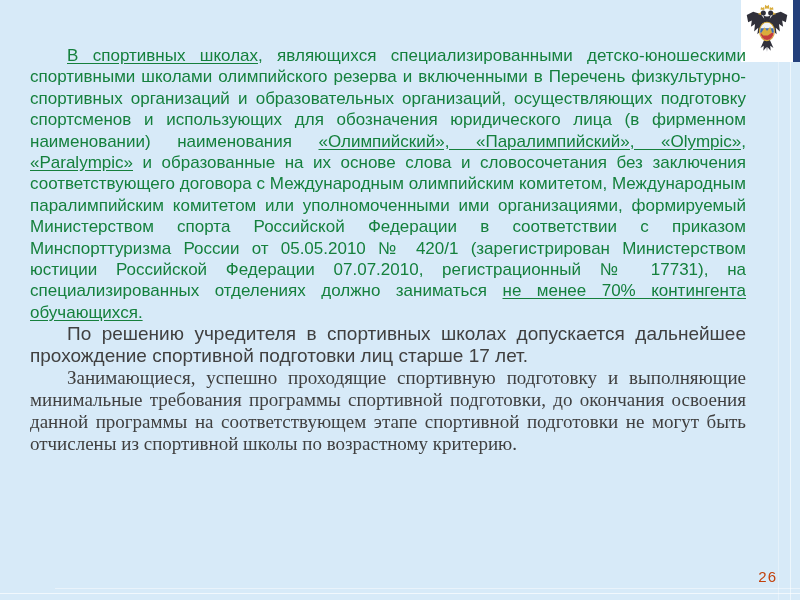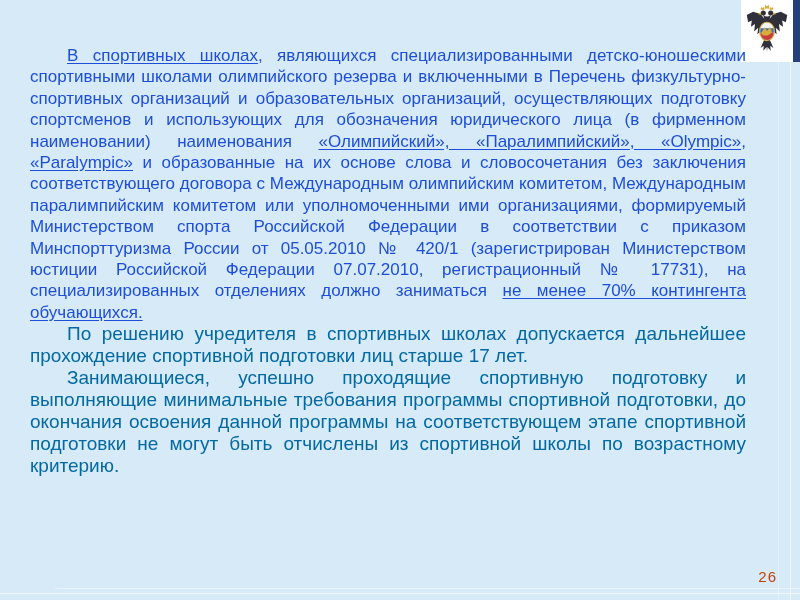--- a/index.html
+++ b/index.html
@@ -49,29 +49,29 @@
     width: 716px;
   }
   .content p {
     margin: 0;
     text-align: justify;
     text-indent: 37px;
   }
   .p1 {
     font-size: 17px;
     line-height: 21.4px;
-    color: #1d4ed8;
+    color: #15803d;
   }
   .p2, .p3 {
     font-size: 19px;
     line-height: 22px;
-    color: #0369a1;
+    color: #404040;
   }
   .p2 { margin-top: 30px; }
-  .p3 { margin-top: 36px; }
+  .p3 { margin-top: 36px; font-family: Liberation Serif, serif; }
   .u {
     text-decoration: underline;
     text-underline-offset: 2px;
   }
 
   .emblem-panel {
     position: absolute;
     top: 0;
     right: 7px;
     width: 52px;

